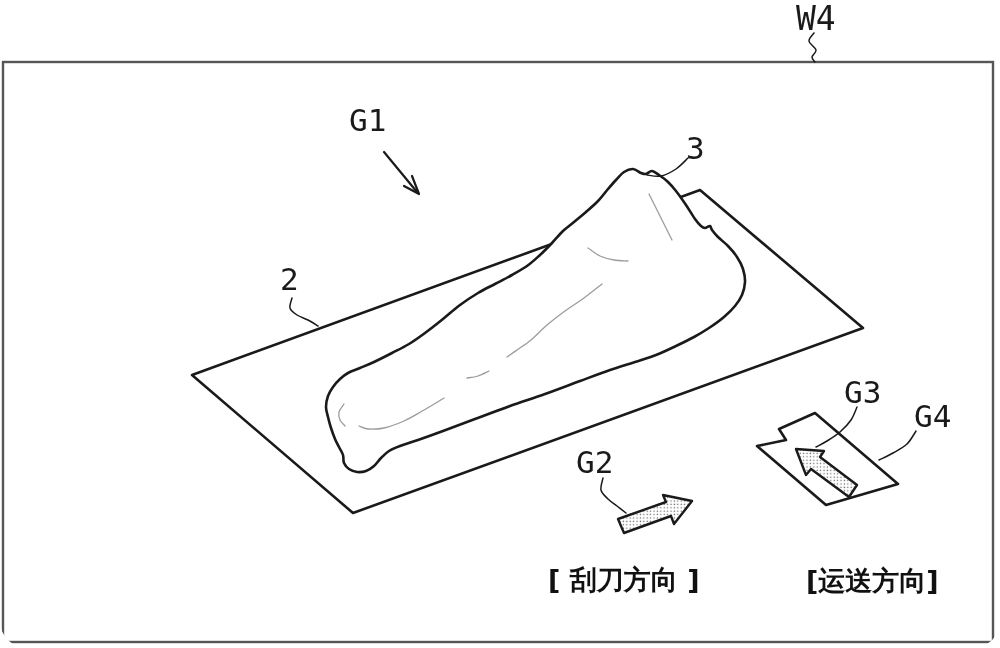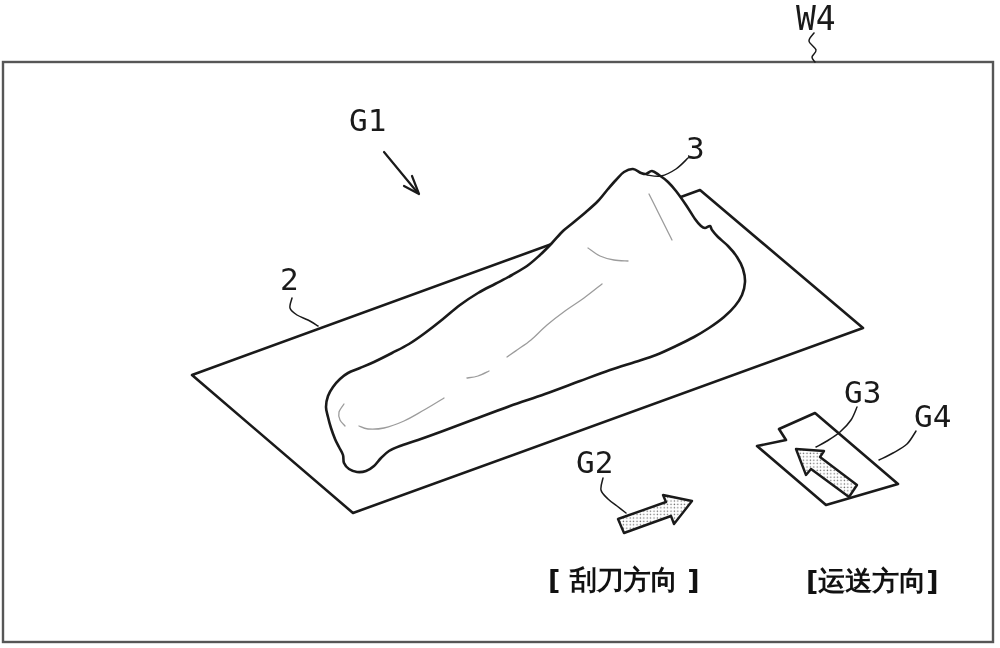--- a/index.html
+++ b/index.html
@@ -3,20 +3,21 @@
 <meta charset="utf-8">
 <style>
   html, body { margin: 0; padding: 0; background: #ffffff; }
   .stage {
     position: relative;
     width: 1000px;
     height: 648px;
     background: #ffffff;
     font-family: "DejaVu Sans", sans-serif;
     overflow: hidden;
+    border-radius: 27px;
   }
   svg { display: block; }
   text.ref-label {
     font-family: "DejaVu Sans Mono", monospace;
     font-size: 31px;
     fill: #1a1a1a;
   }
   text.ref-label.big { font-size: 33px; }
   text.caption {
     font-family: "DejaVu Sans", sans-serif;

